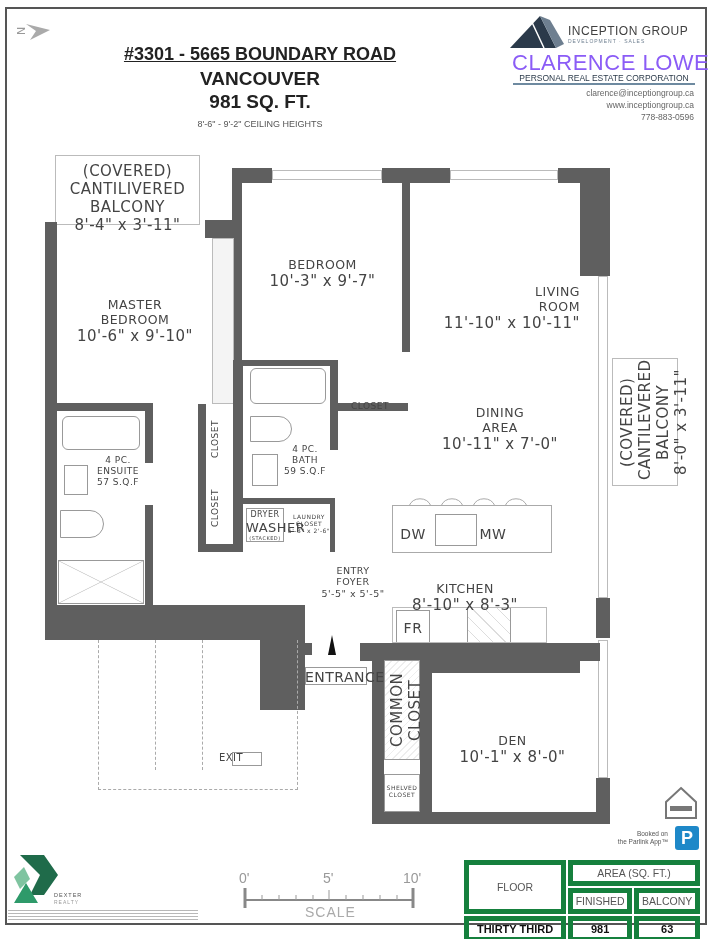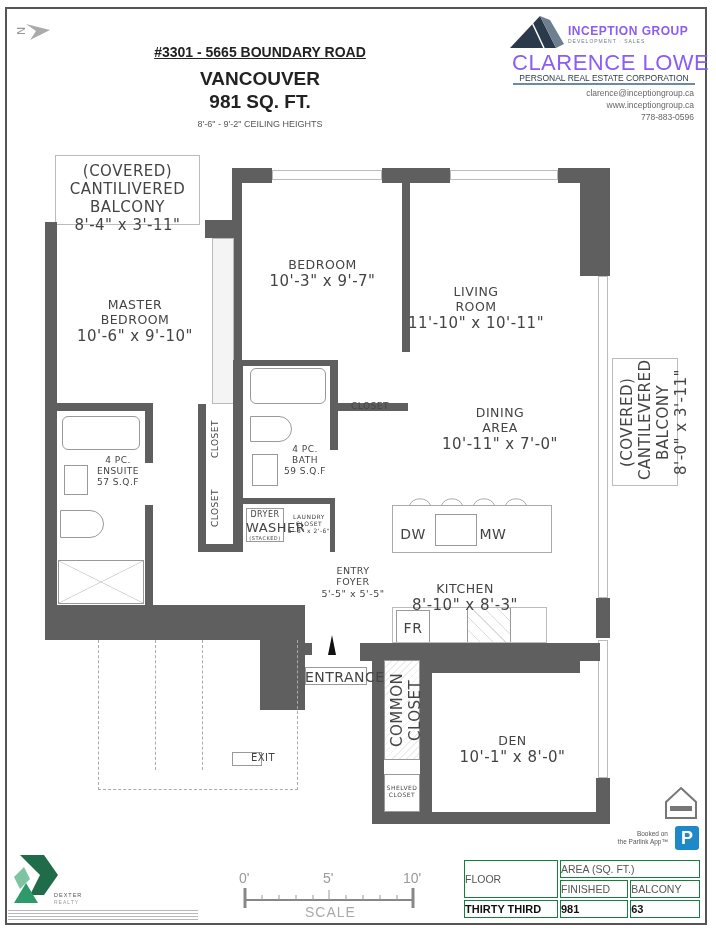--- a/index.html
+++ b/index.html
@@ -10,48 +10,48 @@
   .line { position:absolute; border:1px solid #bbb; box-sizing:border-box; }
   .dash { position:absolute; border:1px dashed #aaa; box-sizing:border-box; }
   .lbl { position:absolute; text-align:center; font-family:"DejaVu Sans", sans-serif; color:#444; line-height:1.2; letter-spacing:0.5px; }
   .lbl .name { font-size:12.5px; display:block; }
   .lbl .dim { font-size:15px; display:block; }
   .sm { font-size:9px; }
   .title { position:absolute; left:100px; width:320px; text-align:center; font-family:"Liberation Sans", sans-serif; font-weight:bold; color:#222; }
   .vert { writing-mode:vertical-rl; transform:rotate(180deg); }
   .box { position:absolute; border:1px solid #999; box-sizing:border-box; background:#fff; }
   table.ft { position:absolute; left:462px; top:858px; width:240px; border-collapse:separate; border-spacing:2px; font-family:"Liberation Sans", sans-serif; }
-  table.ft td { border:1px solid #15803d; font-size:10.5px; color:#555; height:16px; padding:0; }
+  table.ft td { border:5px solid #15803d; text-align:center; font-size:10.5px; color:#555; height:16px; padding:0; }
   table.ft td.b { font-weight:bold; color:#111; font-size:11px; }
 </style>
 </head>
 <body>
 
 <div class="frame"></div>
 
 <div class="abs" style="left:16px;top:18px;width:36px;height:26px;">
   <svg width="36" height="26" viewBox="0 0 36 26">
       <text x="0" y="16" font-size="11" fill="#999" font-family="DejaVu Sans, sans-serif" transform="rotate(-90 5 12)">N</text>
       <path d="M10 6 L34 12 L14 22 L20 13 Z" fill="#aaa"></path>
     </svg>
 </div>
 
-<div class="title" style="top:44px;font-size:14px;text-decoration:underline;">#3301 - 5665 BOUNDARY ROAD</div>
+<div class="title" style="top:44px;font-size:18px;text-decoration:underline;">#3301 - 5665 BOUNDARY ROAD</div>
 <div class="title" style="top:68px;font-size:19px;">VANCOUVER</div>
 <div class="title" style="top:91px;font-size:19px;">981 SQ. FT.</div>
 <div class="title" style="top:119px;font-size:9px;font-weight:normal;color:#555;">8'-6" - 9'-2" CEILING HEIGHTS</div>
 
 <div class="abs" style="left:510px;top:14px;width:56px;height:40px;">
   <svg width="56" height="40" viewBox="0 0 56 40">
       <polygon points="0,34 30,2 46,34" fill="#2b3a4a"></polygon>
       <polygon points="30,2 46,34 54,30 40,6" fill="#6e7f90"></polygon>
       <line x1="20" y1="4" x2="34" y2="34" stroke="#fff" stroke-width="1.5"></line>
     </svg>
 </div>
-<div class="abs" style="left:568px;top:24px;font-size:12px;font-weight:bold;color:#8b5cf6;letter-spacing:0.5px;">INCEPTION GROUP</div>
+<div class="abs" style="left:568px;top:24px;font-size:12px;font-weight:normal;color:#404040;letter-spacing:0.5px;">INCEPTION GROUP</div>
 <div class="abs" style="left:568px;top:38px;font-size:5px;color:#6e7f90;letter-spacing:1px;">DEVELOPMENT · SALES</div>
 <div class="abs" style="left:512px;top:50px;font-size:22px;color:#8b5cf6;letter-spacing:0.5px;">CLARENCE LOWE</div>
 <div class="abs" style="left:513px;top:73px;font-size:8.5px;color:#2b3a4a;border-bottom:2px solid #6e8aa0;width:182px;text-align:center;">PERSONAL REAL ESTATE CORPORATION</div>
 <div class="abs" style="right:22px;top:88px;font-size:8.5px;color:#666;">clarence@inceptiongroup.ca</div>
 <div class="abs" style="right:22px;top:100px;font-size:8.5px;color:#666;">www.inceptiongroup.ca</div>
 <div class="abs" style="right:22px;top:112px;font-size:8.5px;color:#666;">778-883-0596</div>
 
 <div class="line" style="left:55px;top:155px;width:145px;height:70px;"></div>
 <div class="lbl" style="left:55px;top:162px;width:145px;">
   <span class="dim">(COVERED)</span>
@@ -180,34 +180,34 @@
   </div>
 <div class="abs" style="left:328px;top:635px;width:8px;height:22px;">
   <svg width="8" height="22">
       <polygon points="4,0 8,20 0,20" fill="#111"></polygon>
     </svg>
 </div>
 
 <div class="dash" style="left:98px;top:640px;width:200px;height:150px;border-top:none;"></div>
 <div class="dash" style="left:155px;top:640px;width:48px;height:130px;border-top:none;border-bottom:none;"></div>
 <div class="box" style="left:232px;top:752px;width:30px;height:14px;"></div>
-<div class="lbl" style="left:248px;top:752px;width:30px;">
+<div class="lbl" style="left:216px;top:752px;width:30px;">
     <span style="font-size:10px;display:block">EXIT</span>
   </div>
 
 <div class="lbl" style="left:60px;top:297px;width:150px;">
   <span class="name">MASTER</span>
   <span class="name">BEDROOM</span>
   <span class="dim">10'-6" x 9'-10"</span>
 </div>
 <div class="lbl" style="left:245px;top:257px;width:155px;">
   <span class="name">BEDROOM</span>
   <span class="dim">10'-3" x 9'-7"</span>
 </div>
-<div class="lbl" style="left:396px;top:284px;width:160px;">
+<div class="lbl" style="left:420px;top:284px;width:160px;text-align:right;">
   <span class="name">LIVING</span>
   <span class="name">ROOM</span>
   <span class="dim">11'-10" x 10'-11"</span>
 </div>
 <div class="lbl" style="left:420px;top:405px;width:160px;">
   <span class="name">DINING</span>
   <span class="name">AREA</span>
   <span class="dim">10'-11" x 7'-0"</span>
 </div>
 <div class="lbl" style="left:318px;top:565px;width:70px;">

